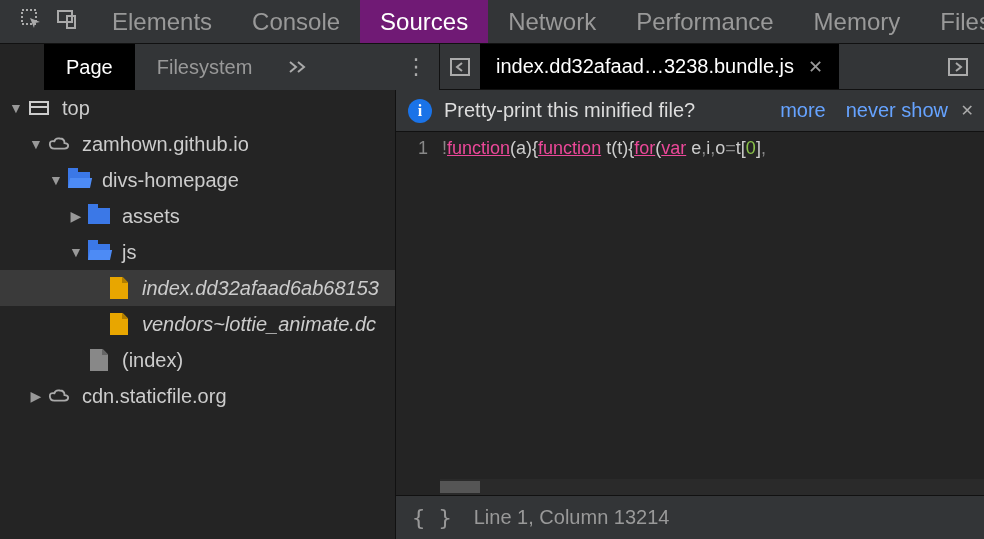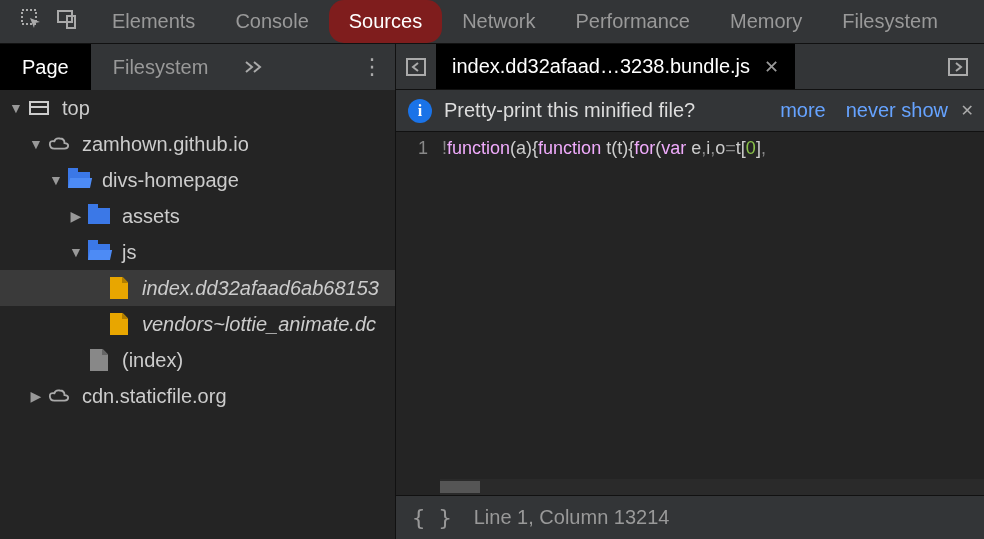--- a/index.html
+++ b/index.html
@@ -21,39 +21,39 @@
 }
 .tool-icons {
   display:flex; align-items:center; gap:14px;
   padding: 0 14px 0 20px;
 }
 .top-tabs .tab {
   display:flex; align-items:center;
   padding: 0 20px;
   color:#999;
   cursor:default;
-  font-size:20px;
+  font-size:24px;
 }
 .top-tabs .tab.active {
-  background:#7f1d1d;
+  background:#701a75;
   color:#fff;
-  border-radius:15px;
 }
 
 .second-row {
   height:46px;
   display:flex;
 }
 .nav-tabs {
   width: 396px;
   display:flex;
   align-items:stretch;
   background:#333537;
   border-right:1px solid #111;
   position:relative;
+  margin-left:44px;
 }
 .nav-tabs .ntab {
   display:flex; align-items:center;
   padding:0 22px;
   font-size:20px;
   color:#999;
 }
 .nav-tabs .ntab.active {
   background:#000;
   color:#fff;
@@ -175,21 +175,21 @@
   text-align:right;
   color:#888;
   padding:6px 12px 0 0;
 }
 .codeline {
   padding:6px 0 0 2px;
   white-space:pre;
   color:#ccc;
 }
 .codeline .op { color:#888; }
-.codeline .kw { color:#f0abfc; }
+.codeline .kw { color:#ec4899;text-decoration:underline; }
 .codeline .fn { color:#ccc; }
 .codeline .paren { color:#ccc; }
 .codeline .num { color:#8bc34a; }
 
 .hscroll {
   position:absolute;
   left:44px; right:0; bottom:0; height:16px;
   background:#2a2a2a;
 }
 .hscroll .thumb {

